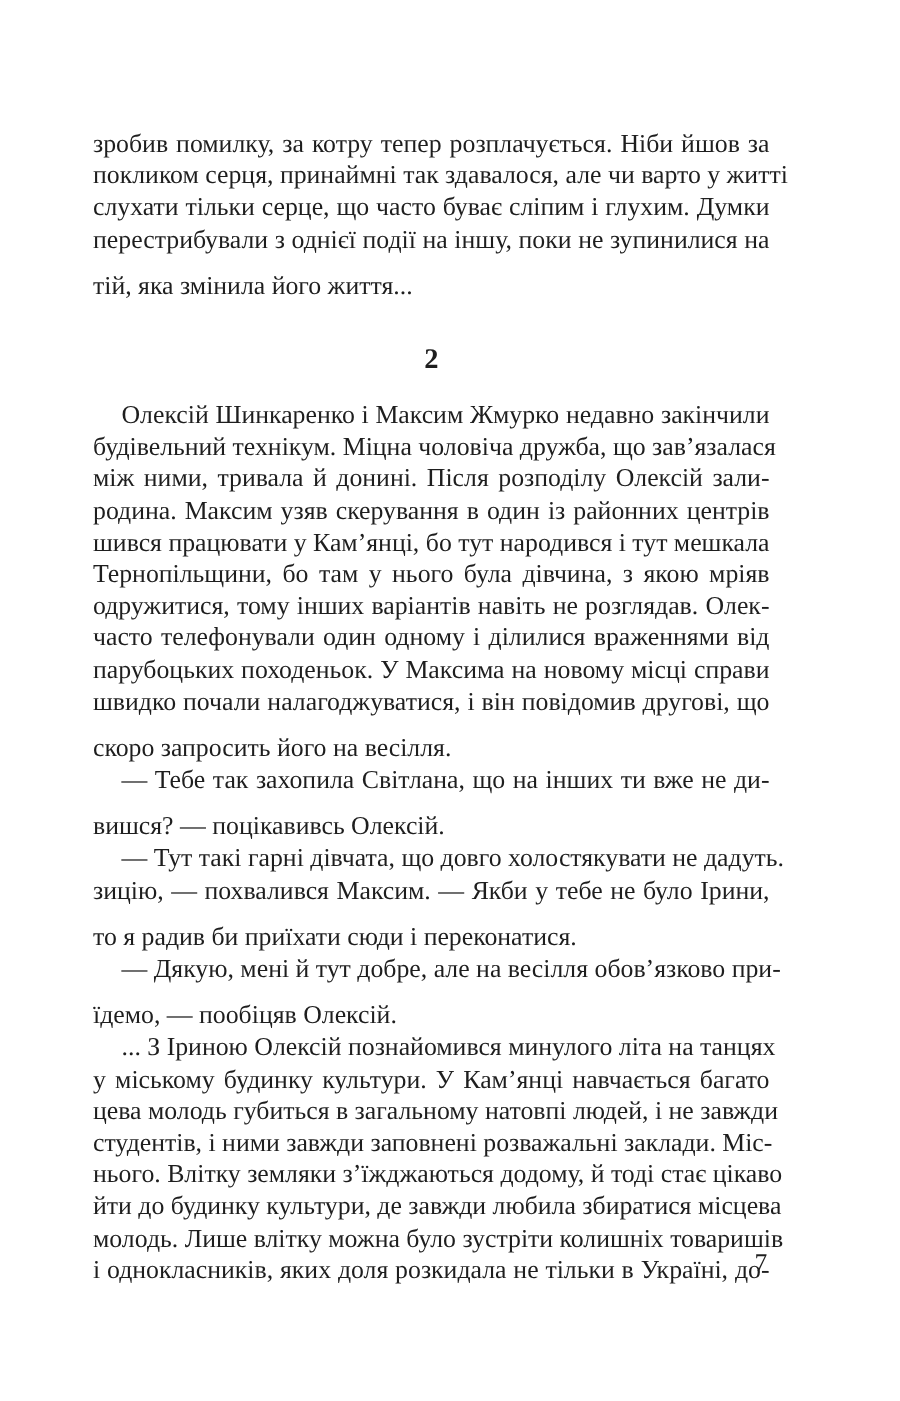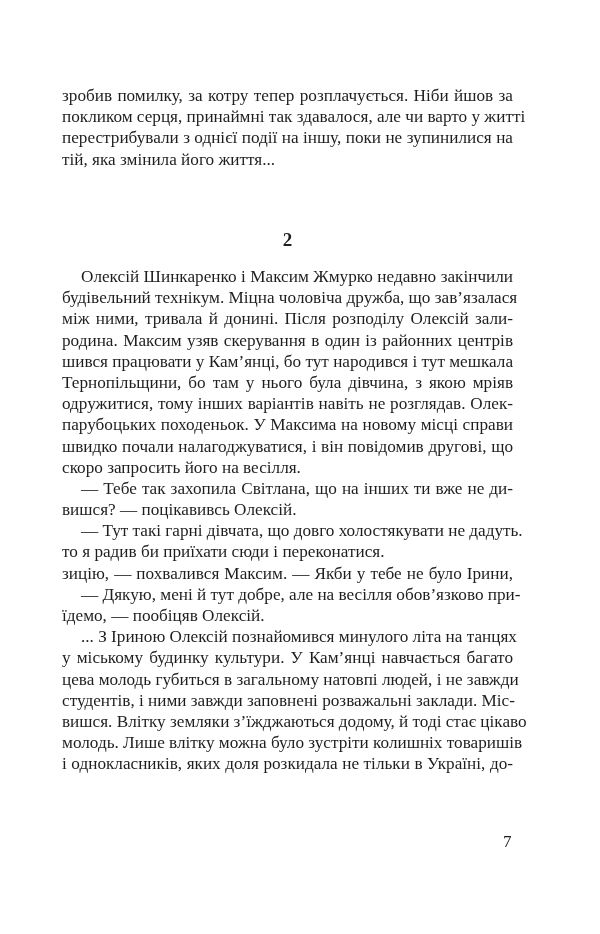--- a/index.html
+++ b/index.html
@@ -5,63 +5,66 @@
   html, body { margin: 0; padding: 0; }
   body {
     width: 600px; height: 934px; background: #ffffff; position: relative; overflow: hidden;
     font-family: "Liberation Serif", "DejaVu Serif", serif; color: #1e1e1e;
   }
   .page { position: absolute; left: 62px; top: 85px; width: 451px; }
   .line {
     display: block; font-size: 17.2px; line-height: 21.2px; height: 21.2px;
     white-space: nowrap; text-align: justify; text-align-last: justify; font-family: Liberation Serif, serif;
   }
-  .line.last { text-align-last: left; }
+  .line.last { text-align-last: left; margin-top: 10px; }
   .line.indent { padding-left: 19px; }
   .heading {
     position: absolute; left: 62px; width: 451px; top: 228px; text-align: center;
     font-weight: bold; font-size: 19px; line-height: 24px;
   }
   .block2 { position: absolute; left: 62px; top: 266px; width: 451px; }
   .page-num {
     position: absolute; left: 503px; top: 832px; font-size: 17px; line-height: 20px;
   }
 </style>
 </head>
 <body>
 
 <div class="page">
   <span class="line">зробив помилку, за котру тепер розплачується. Ніби йшов за</span>
   <span class="line">покликом серця, принаймні так здавалося, але чи варто у житті</span>
+  <span class="line">слухати тільки серце, що часто буває сліпим і глухим. Думки</span>
   <span class="line">перестрибували з однієї події на іншу, поки не зупинилися на</span>
   <span class="line last">тій, яка змінила його життя...</span>
 </div>
 
 <div class="heading">2</div>
 
 <div class="block2" id="body-block">
     <span class="line indent">Олексій Шинкаренко і Максим Жмурко недавно закінчили</span>
     <span class="line">будівельний технікум. Міцна чоловіча дружба, що зав’язалася</span>
     <span class="line">між ними, тривала й донині. Після розподілу Олексій зали-</span>
     <span class="line">родина. Максим узяв скерування в один із районних центрів</span>
     <span class="line">шився працювати у Кам’янці, бо тут народився і тут мешкала</span>
     <span class="line">Тернопільщини, бо там у нього була дівчина, з якою мріяв</span>
     <span class="line">одружитися, тому інших варіантів навіть не розглядав. Олек-</span>
+    <span class="line">часто телефонували один одному і ділилися враженнями від</span>
     <span class="line">парубоцьких походеньок. У Максима на новому місці справи</span>
     <span class="line">швидко почали налагоджуватися, і він повідомив другові, що</span>
     <span class="line last">скоро запросить його на весілля.</span>
     <span class="line indent">— Тебе так захопила Світлана, що на інших ти вже не ди-</span>
     <span class="line last">вишся? — поцікавивсь Олексій.</span>
     <span class="line indent">— Тут такі гарні дівчата, що довго холостякувати не дадуть.</span>
+    <span class="line">зицію, — похвалився Максим. — Якби у тебе не було Ірини,</span>
     <span class="line last">то я радив би приїхати сюди і переконатися.</span>
-    <span class="line">зицію, — похвалився Максим. — Якби у тебе не було Ірини,</span>
     <span class="line indent">— Дякую, мені й тут добре, але на весілля обов’язково при-</span>
     <span class="line last">їдемо, — пообіцяв Олексій.</span>
     <span class="line indent">... З Іриною Олексій познайомився минулого літа на танцях</span>
     <span class="line">у міському будинку культури. У Кам’янці навчається багато</span>
     <span class="line">цева молодь губиться в загальному натовпі людей, і не завжди</span>
     <span class="line">студентів, і ними завжди заповнені розважальні заклади. Міс-</span>
-    <span class="line">вишся. Влітку земляки з’їжджаються додому, й тоді стає цікаво</span>
+    <span class="line">нього. Влітку земляки з’їжджаються додому, й тоді стає цікаво</span>
+    <span class="line">йти до будинку культури, де завжди любила збиратися місцева</span>
     <span class="line">молодь. Лише влітку можна було зустріти колишніх товаришів</span>
     <span class="line">і однокласників, яких доля розкидала не тільки в Україні, до-</span>
   </div>
 
 <div class="page-num">7</div>
 
 </body></html>

